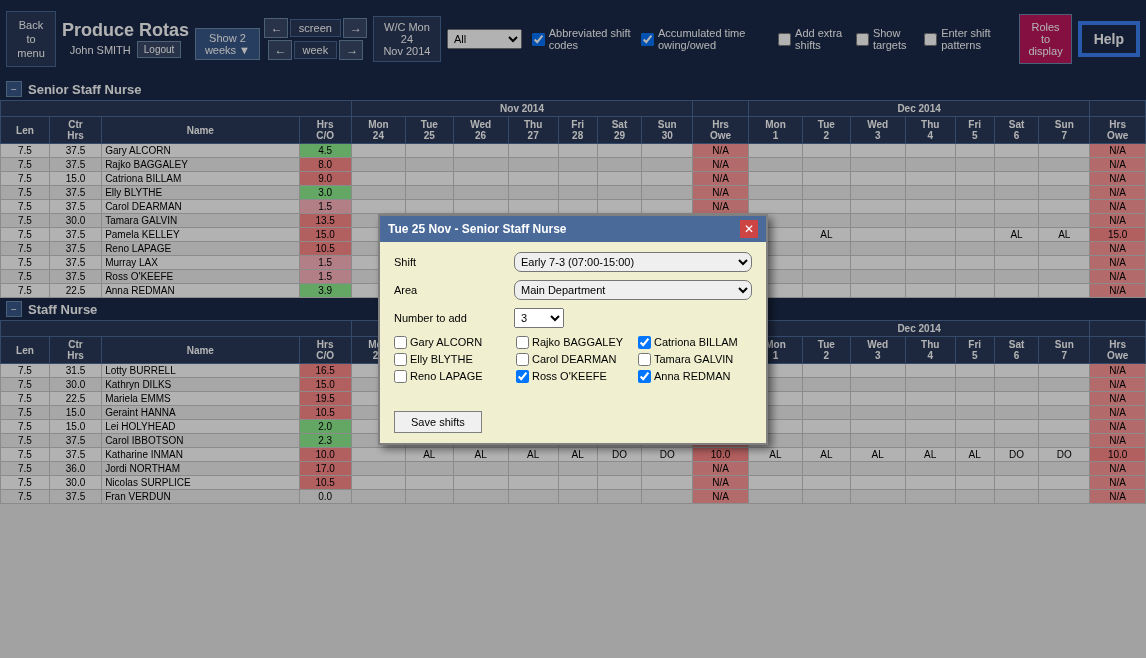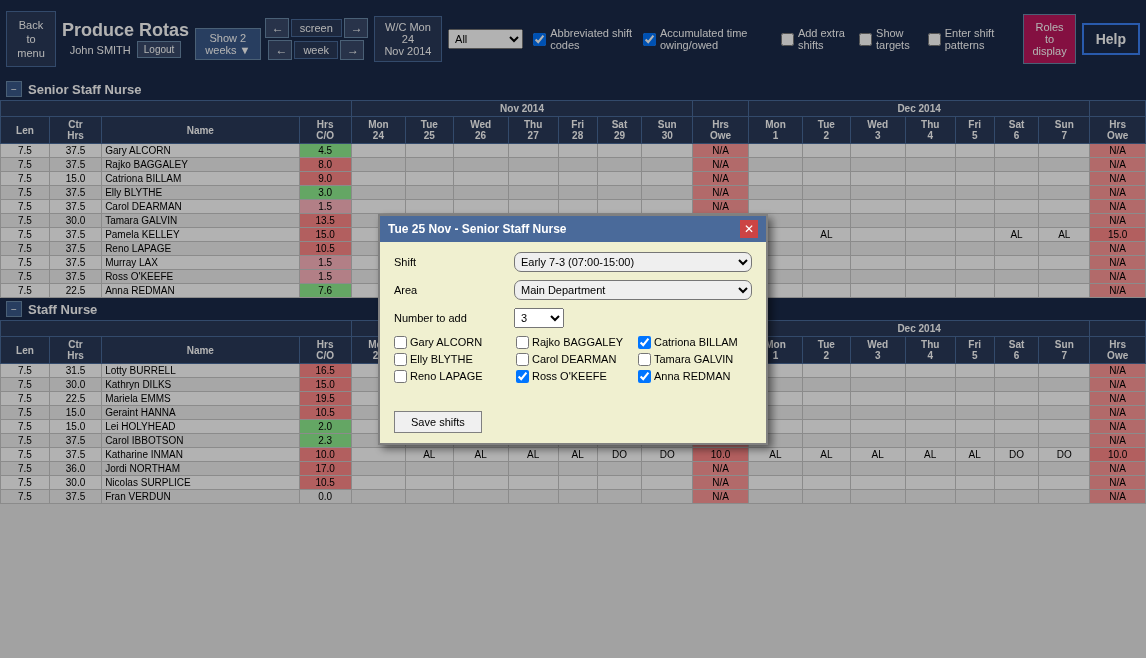--- a/index.html
+++ b/index.html
@@ -16,21 +16,21 @@
     .nav-row { display: flex; gap: 2px; align-items: center; }
     .nav-btn { background: #3a4a6a; color: white; border: 1px solid #6a8aaa; padding: 2px 6px; cursor: pointer; font-size: 12px; width: 24px; text-align: center; }
     .nav-label { background: #2a3a5a; color: white; border: 1px solid #4a6a9a; padding: 2px 8px; font-size: 11px; text-align: center; }
     .wc-block { background: #2a3a5a; color: white; border: 1px solid #4a6a9a; padding: 4px 8px; text-align: center; font-size: 11px; }
     .show-weeks-btn { background: #3a5a8a; color: white; border: 1px solid #6a8aaa; padding: 3px 8px; cursor: pointer; font-size: 11px; }
     .filter-select { font-size: 11px; padding: 2px; width: 90px; }
     .checkboxes-block { display: flex; flex-direction: row; gap: 2px; margin-left: 4px; }
     .cb-row { display: flex; align-items: center; gap: 4px; color: white; font-size: 11px; }
     .cb-row input { margin: 0; }
     .roles-btn { background: #be185d; color: white; border: 1px solid #6a8aaa; padding: 6px 8px; cursor: pointer; font-size: 11px; text-align: center; }
-    .help-btn { background: #1a2a4a; color: white; border: 2px solid #3b82f6; padding: 6px 12px; cursor: pointer; font-size: 14px; font-weight: bold; margin-left: auto; }
+    .help-btn { background: #1a2a4a; color: white; border: 4px solid #3b82f6; padding: 6px 12px; cursor: pointer; font-size: 14px; font-weight: bold; margin-left: auto; }
 
     
     .main { background: #e8e8e8; height: calc(658px - 78px); overflow-y: auto; }
 
     
     .section-header { background: #1a2a4a; color: white; display: flex; align-items: center; gap: 6px; padding: 3px 6px; font-size: 13px; font-weight: bold; }
     .collapse-btn { background: #3a5a8a; color: white; border: 1px solid #6a8aaa; width: 16px; height: 16px; cursor: pointer; font-size: 10px; display: flex; align-items: center; justify-content: center; }
 
     
     .rota-table { width: 100%; border-collapse: collapse; font-size: 10px; }
@@ -385,21 +385,21 @@
           <td></td>
           <td></td>
           <td></td>
           <td></td>
     <td class="na-cell">N/A</td>
   </tr>
         <tr>
     <td>7.5</td>
     <td>22.5</td>
     <td class="name-col" style="cursor:pointer;">Anna REDMAN</td>
-    <td class="highlight-green">7.6</td>
+    <td class="highlight-green">3.9</td>
     <td></td>
           <td></td>
           <td></td>
           <td></td>
           <td></td>
           <td></td>
           <td></td>
     <td class="na-cell">N/A</td>
     <td></td>
           <td></td>

